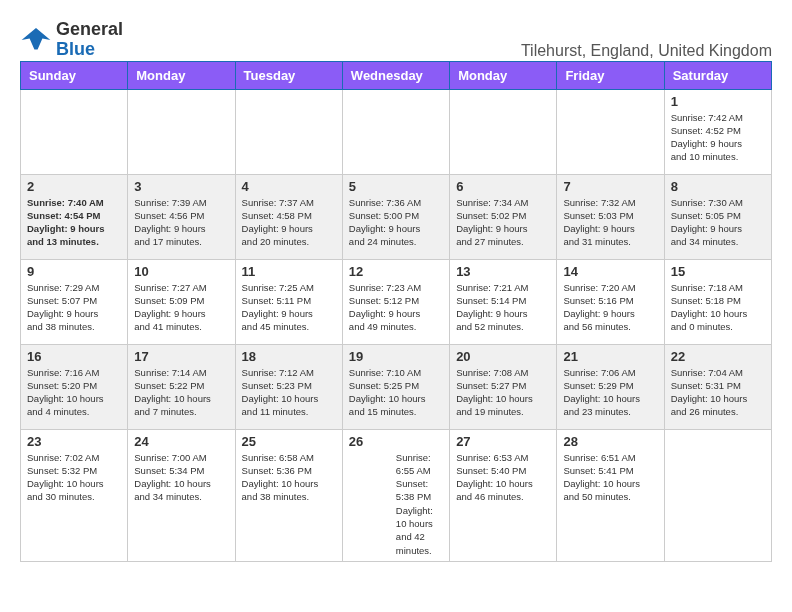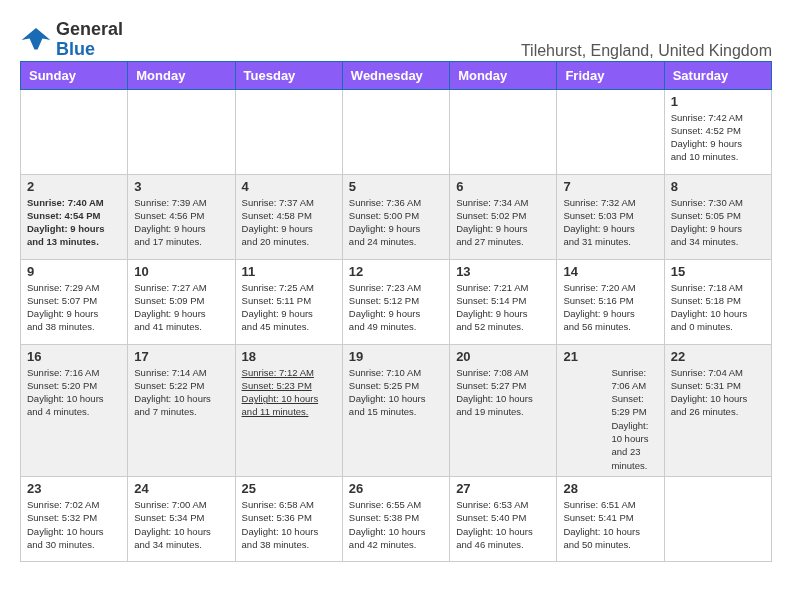--- a/index.html
+++ b/index.html
@@ -244,42 +244,42 @@
         </td>
         <td>
           <span class="day-number">17</span>
           <div class="day-info" style="white-space: pre-line;">Sunrise: 7:14 AM
 Sunset: 5:22 PM
 Daylight: 10 hours
 and 7 minutes.</div>
         </td>
         <td>
           <span class="day-number">18</span>
-          <div class="day-info" style="white-space: pre-line; text-decoration: underline;">Sunrise: 7:12 AM
+          <div class="day-info" style="white-space: pre-line;">Sunrise: 7:12 AM
 Sunset: 5:23 PM
 Daylight: 10 hours
 and 11 minutes.</div>
         </td>
         <td>
           <span class="day-number">19</span>
           <div class="day-info" style="white-space: pre-line;">Sunrise: 7:10 AM
 Sunset: 5:25 PM
 Daylight: 10 hours
 and 15 minutes.</div>
         </td>
         <td>
           <span class="day-number">20</span>
           <div class="day-info" style="white-space: pre-line;">Sunrise: 7:08 AM
 Sunset: 5:27 PM
 Daylight: 10 hours
 and 19 minutes.</div>
         </td>
         <td>
           <span class="day-number">21</span>
-          <div class="day-info" style="white-space: pre-line; margin-left: 48px;">Sunrise: 7:06 AM
+          <div class="day-info" style="white-space: pre-line;">Sunrise: 7:06 AM
 Sunset: 5:29 PM
 Daylight: 10 hours
 and 23 minutes.</div>
         </td>
         <td>
           <span class="day-number">22</span>
           <div class="day-info" style="white-space: pre-line;">Sunrise: 7:04 AM
 Sunset: 5:31 PM
 Daylight: 10 hours
 and 26 minutes.</div>
@@ -302,21 +302,21 @@
         </td>
         <td>
           <span class="day-number">25</span>
           <div class="day-info" style="white-space: pre-line;">Sunrise: 6:58 AM
 Sunset: 5:36 PM
 Daylight: 10 hours
 and 38 minutes.</div>
         </td>
         <td>
           <span class="day-number">26</span>
-          <div class="day-info" style="white-space: pre-line;">Sunrise: 6:55 AM
+          <div class="day-info" style="white-space: pre-line; margin-left: 47px;">Sunrise: 6:55 AM
 Sunset: 5:38 PM
 Daylight: 10 hours
 and 42 minutes.</div>
         </td>
         <td>
           <span class="day-number">27</span>
           <div class="day-info" style="white-space: pre-line;">Sunrise: 6:53 AM
 Sunset: 5:40 PM
 Daylight: 10 hours
 and 46 minutes.</div>

